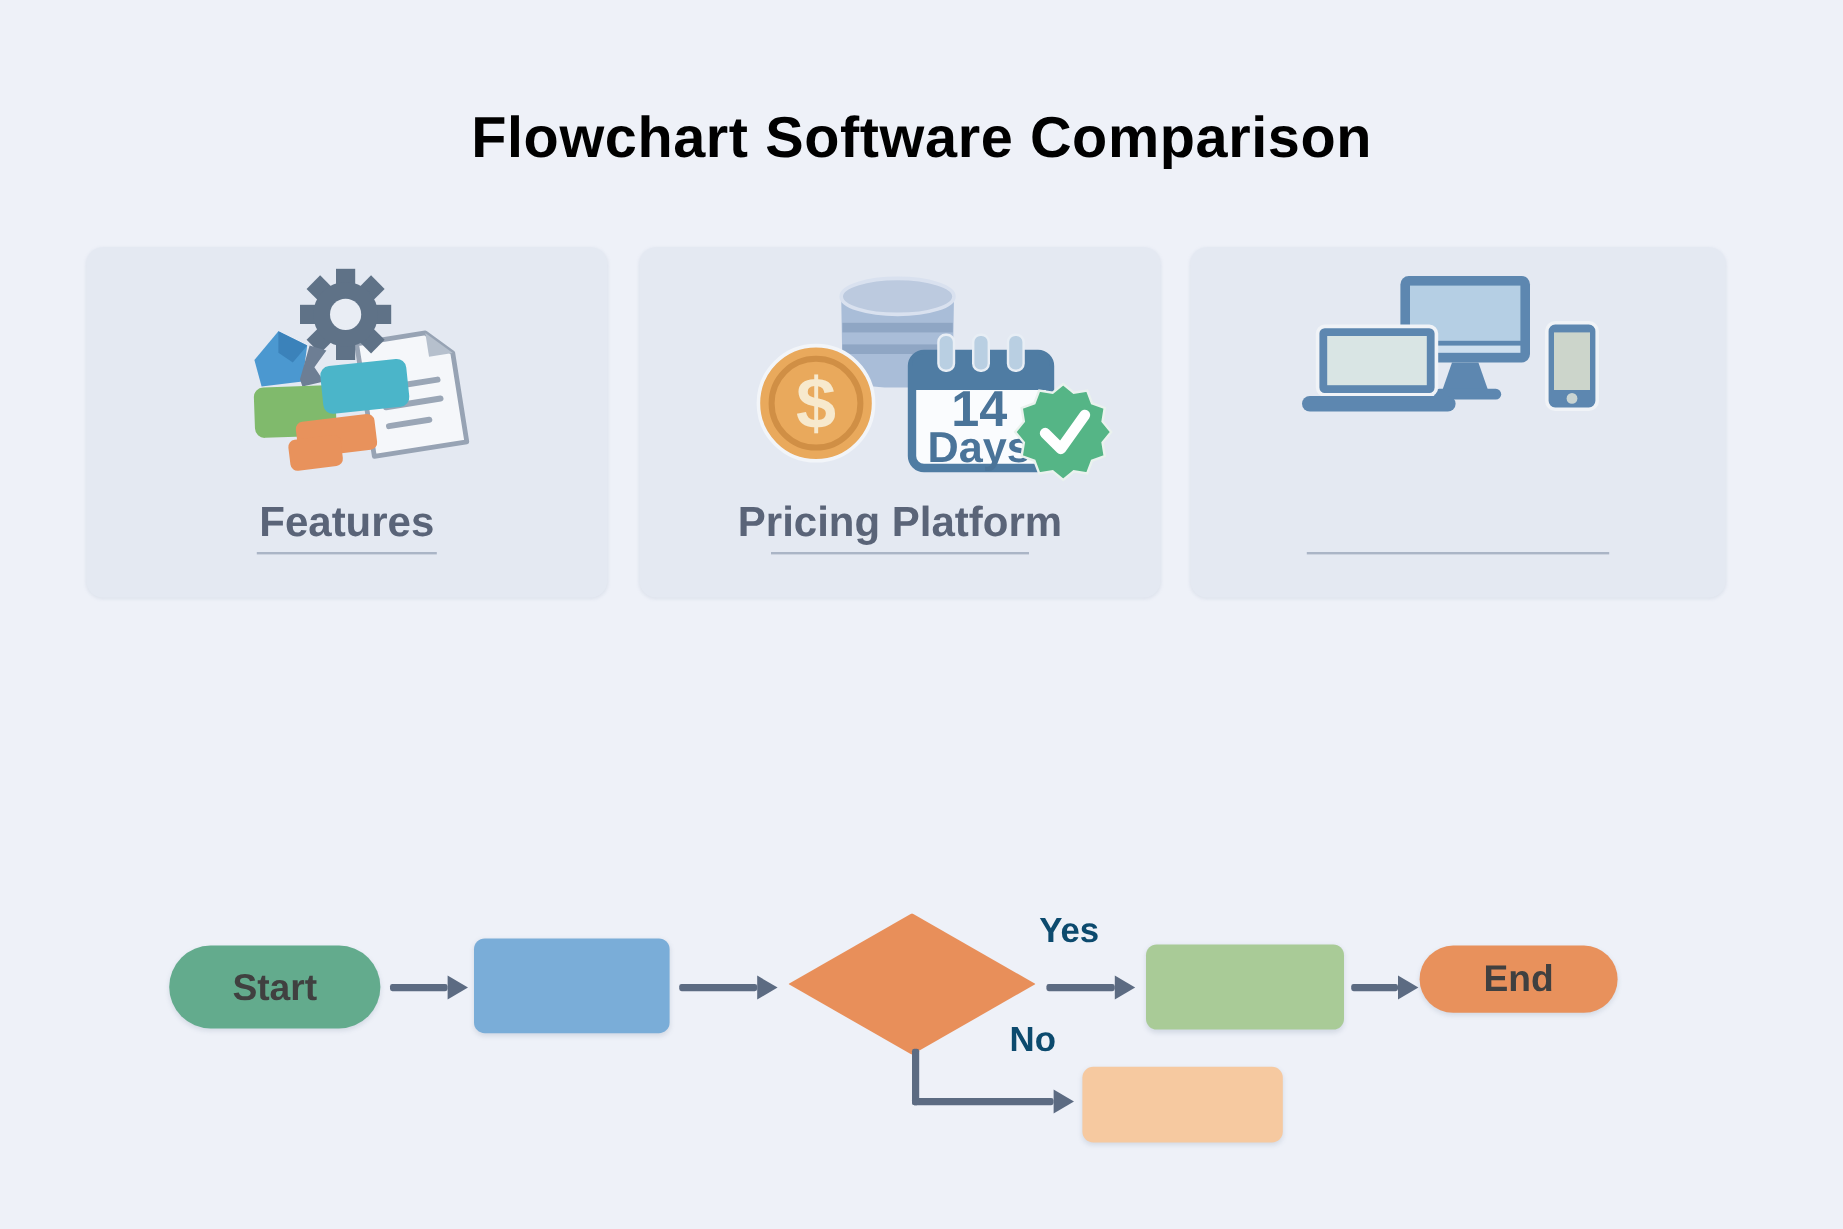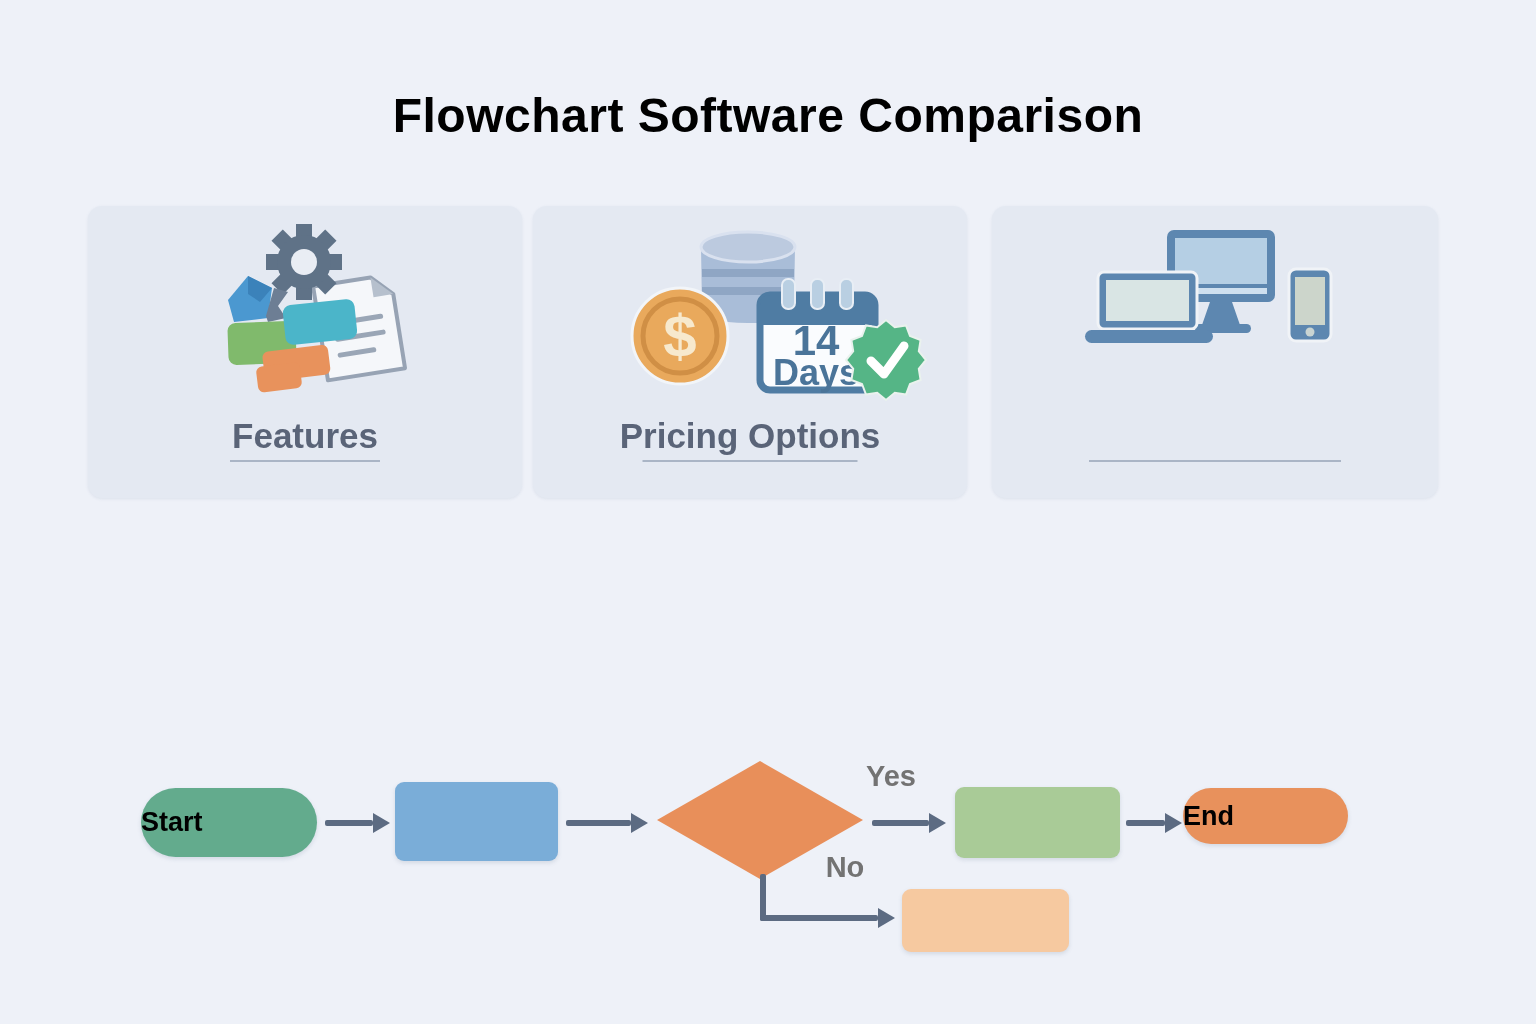--- a/index.html
+++ b/index.html
@@ -13,52 +13,52 @@
     position:absolute; left:0; right:0; top:88px;
     text-align:center;
     font-size:48px; font-weight:700; letter-spacing:.5px;
     color:#000000;
   }
   .card {
     position:absolute; top:206px; height:292px;
     background:#e4e9f2; border-radius:14px;
     box-shadow:0 1px 3px rgba(120,140,170,.15);
   }
-  .card.c1 { left:88px;  width:434px;text-decoration:underline; }
+  .card.c1 { left:72px;  width:434px;text-decoration:underline; }
   .card.c2 { left:533px; width:434px; }
   .card.c3 { left:992px; width:446px; }
   .card-label {
     position:absolute; left:0; right:0; top:210px;
     text-align:center; font-size:35px; font-weight:700; color:#5a6478;
   }
   .card-underline {
     position:absolute; top:254px; left:50%; height:2px;
     background:#aab5c6; transform:translateX(-50%);
   }
   .u1 { width:150px; } .u2 { width:215px; } .u3 { width:252px; }
   .icon-svg { position:absolute; }
   svg text { font-family:"Liberation Sans", sans-serif; font-weight:bold; }
 
   
   .fc-node { position:absolute; box-shadow:0 2px 4px rgba(90,110,140,.18); }
-  .pill { border-radius:40px; display:flex; align-items:center; 
-          color:#000000; font-size:27px; font-weight:700; }
+  .pill { border-radius:40px; display:flex; align-items:center; justify-content:center;
+          color:#404040; font-size:31px; font-weight:700; }
   .rect { border-radius:9px; }
   .n-start { left:141px; top:788px; width:176px; height:69px; }
   .n-p1    { left:395px; top:782px; width:163px; height:79px; }
   .n-dec   { left:657px; top:761px; width:206px; height:118px;
              clip-path:polygon(50% 0%, 100% 50%, 50% 100%, 0% 50%);
              box-shadow:none; }
   .n-p2    { left:955px; top:787px; width:165px; height:71px; }
   .n-end   { left:1183px; top:788px; width:165px; height:56px; border-radius:33px; }
   .n-p3    { left:902px; top:889px; width:167px; height:63px; }
   .fc-label { position:absolute; width:70px; text-align:center;
-              font-size:29px; font-weight:700; color:#737373; }
+              font-size:29px; font-weight:700; color:#0c4a6e; }
   .l-yes { left:856px; top:760px; }
-  .l-no  { left:810px; top:851px; }
+  .l-no  { left:810px; top:851px;text-align:right; }
   .arrow { position:absolute; height:6px; background:#5c6b82; border-radius:2px; }
   .arrow::after {
     content:""; position:absolute; right:-17px; top:-7px;
     border-left:17px solid #5c6b82;
     border-top:10px solid transparent; border-bottom:10px solid transparent;
   }
   .a1 { left:325px; top:820px; width:48px; }
   .a2 { left:566px; top:820px; width:65px; }
   .a3 { left:872px; top:820px; width:57px; }
   .a4 { left:1126px; top:820px; width:39px; }
@@ -139,21 +139,21 @@
       </g>
       <text x="188" y="134" font-size="42" fill="#4a7499" text-anchor="middle">14</text>
       <text x="188" y="164" font-size="36" fill="#4a7499" text-anchor="middle">Days</text>
     </g>
 
     <g>
       <polygon fill="#55b586" stroke="#eaf2ee" stroke-width="2" points="298,139 290.8,147.8 292.6,159 282,163 278,173.6 266.8,171.8 258,179 249.2,171.8 238,173.6 234,163 223.4,159 225.2,147.8 218,139 225.2,130.2 223.4,119 234,115 238,104.4 249.2,106.2 258,99 266.8,106.2 278,104.4 282,115 292.6,119 290.8,130.2"></polygon>
       <path d="M243,140 L256,153 L276,125" fill="none" stroke="#ffffff" stroke-width="9" stroke-linecap="round" stroke-linejoin="round"></path>
     </g>
   </svg>
-  <div class="card-label">Pricing Options</div>
+  <div class="card-label">Pricing Platform</div>
   <div class="card-underline u2"></div>
 </div>
 
 <div class="card c3" style="background: rgb(228, 233, 242);">
   <svg class="icon-svg" style="left:85px; top:15px;" width="280" height="200" viewBox="0 0 280 200">
 
     <g>
       <rect x="90" y="9" width="108" height="72" rx="7" fill="#5d87b0"></rect>
       <rect x="98" y="17" width="92" height="46" fill="#b5cfe4"></rect>
       <rect x="98" y="67" width="92" height="6" fill="#cfe0ef"></rect>

